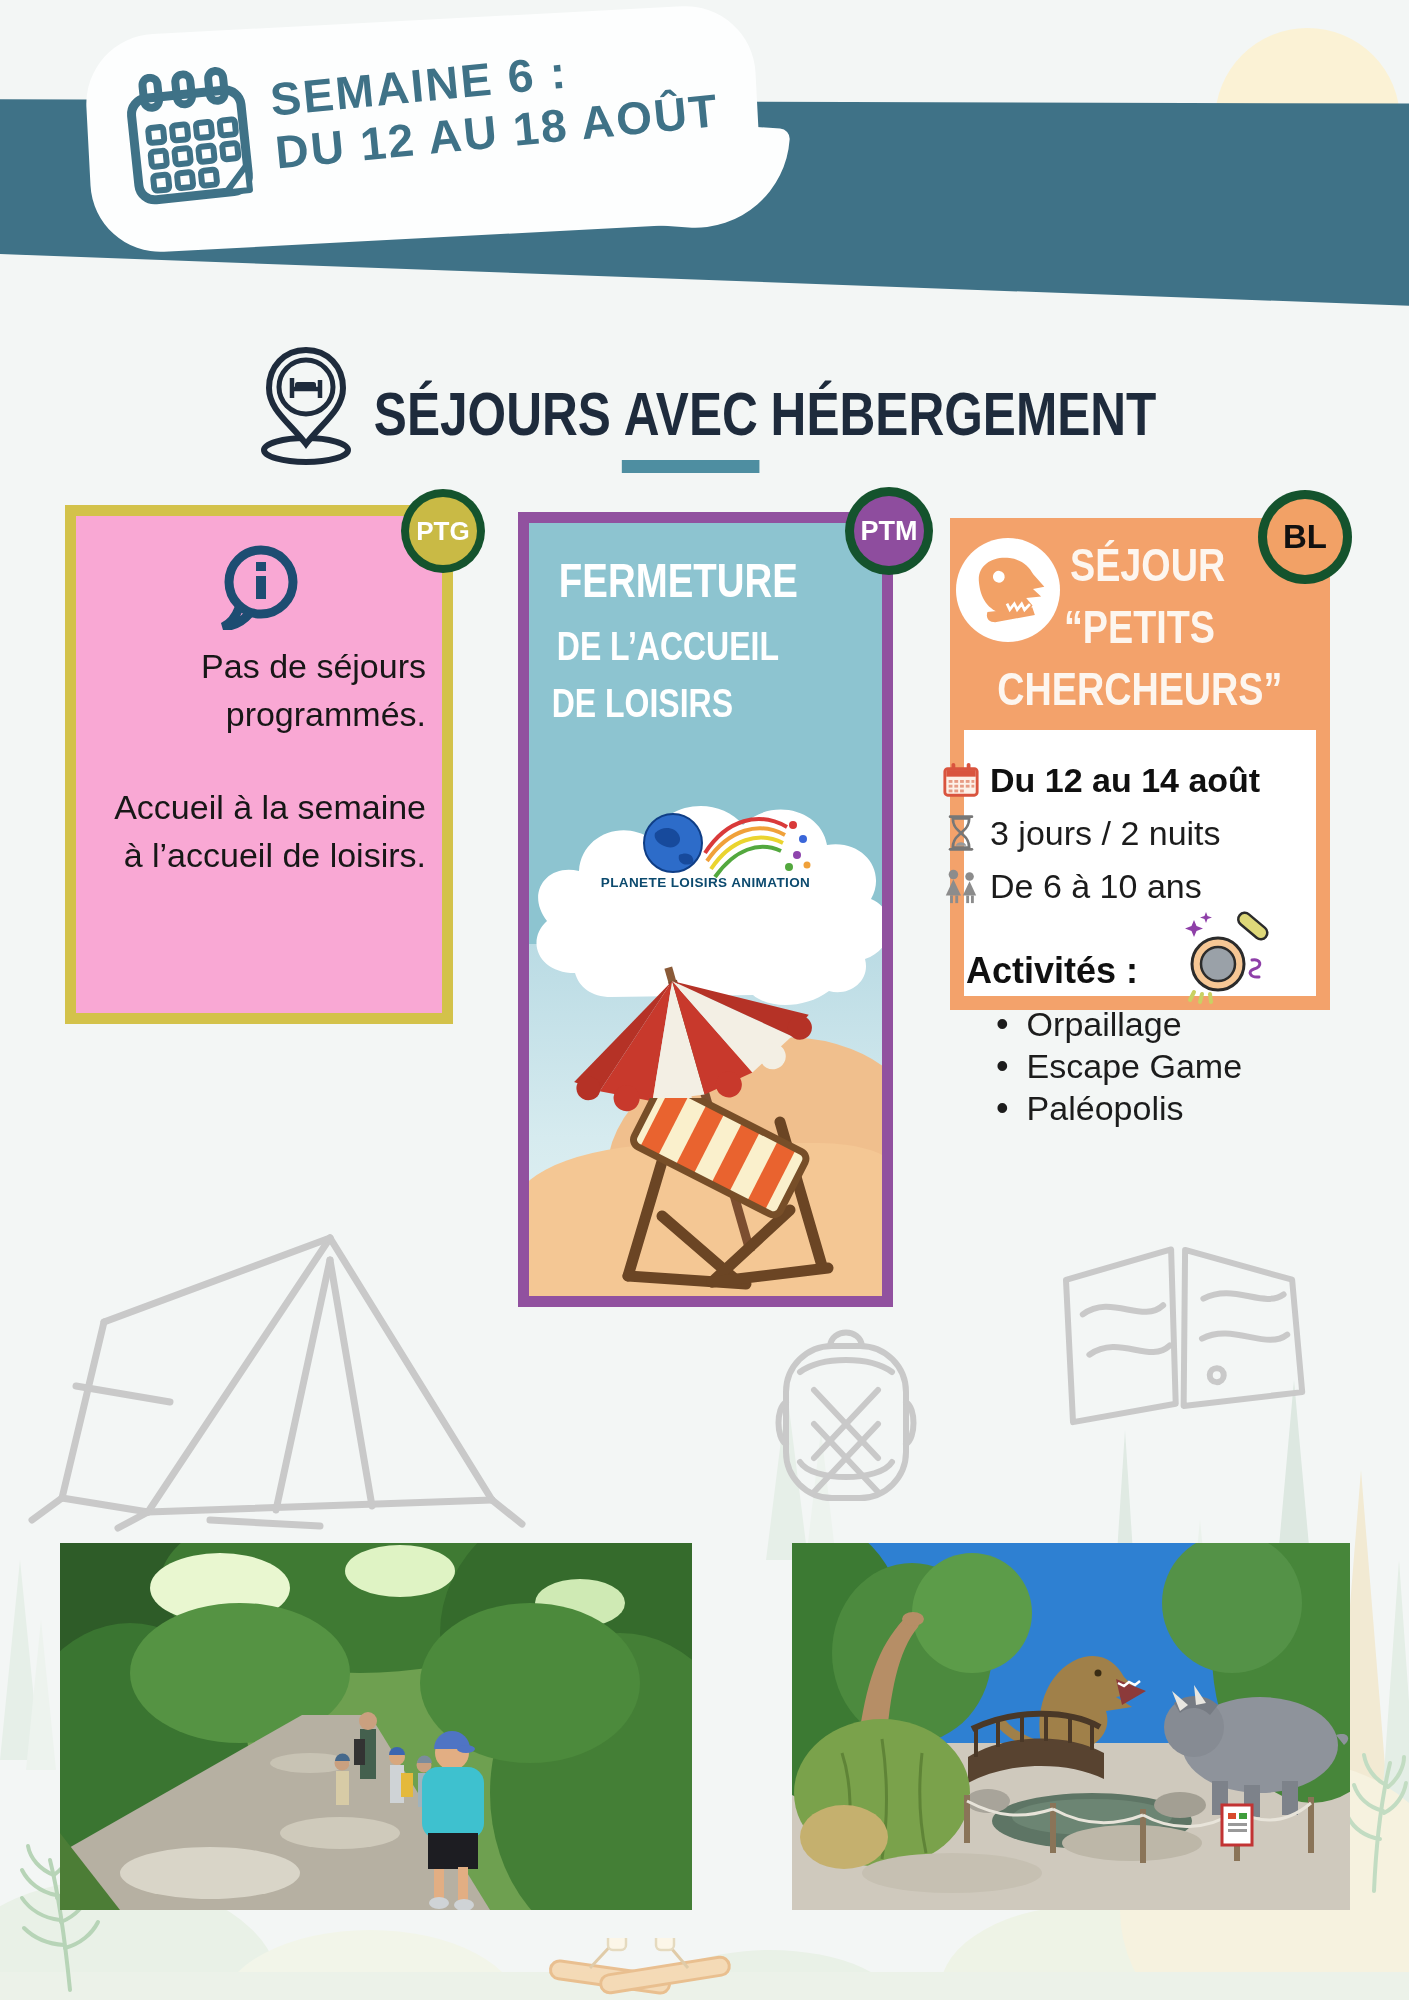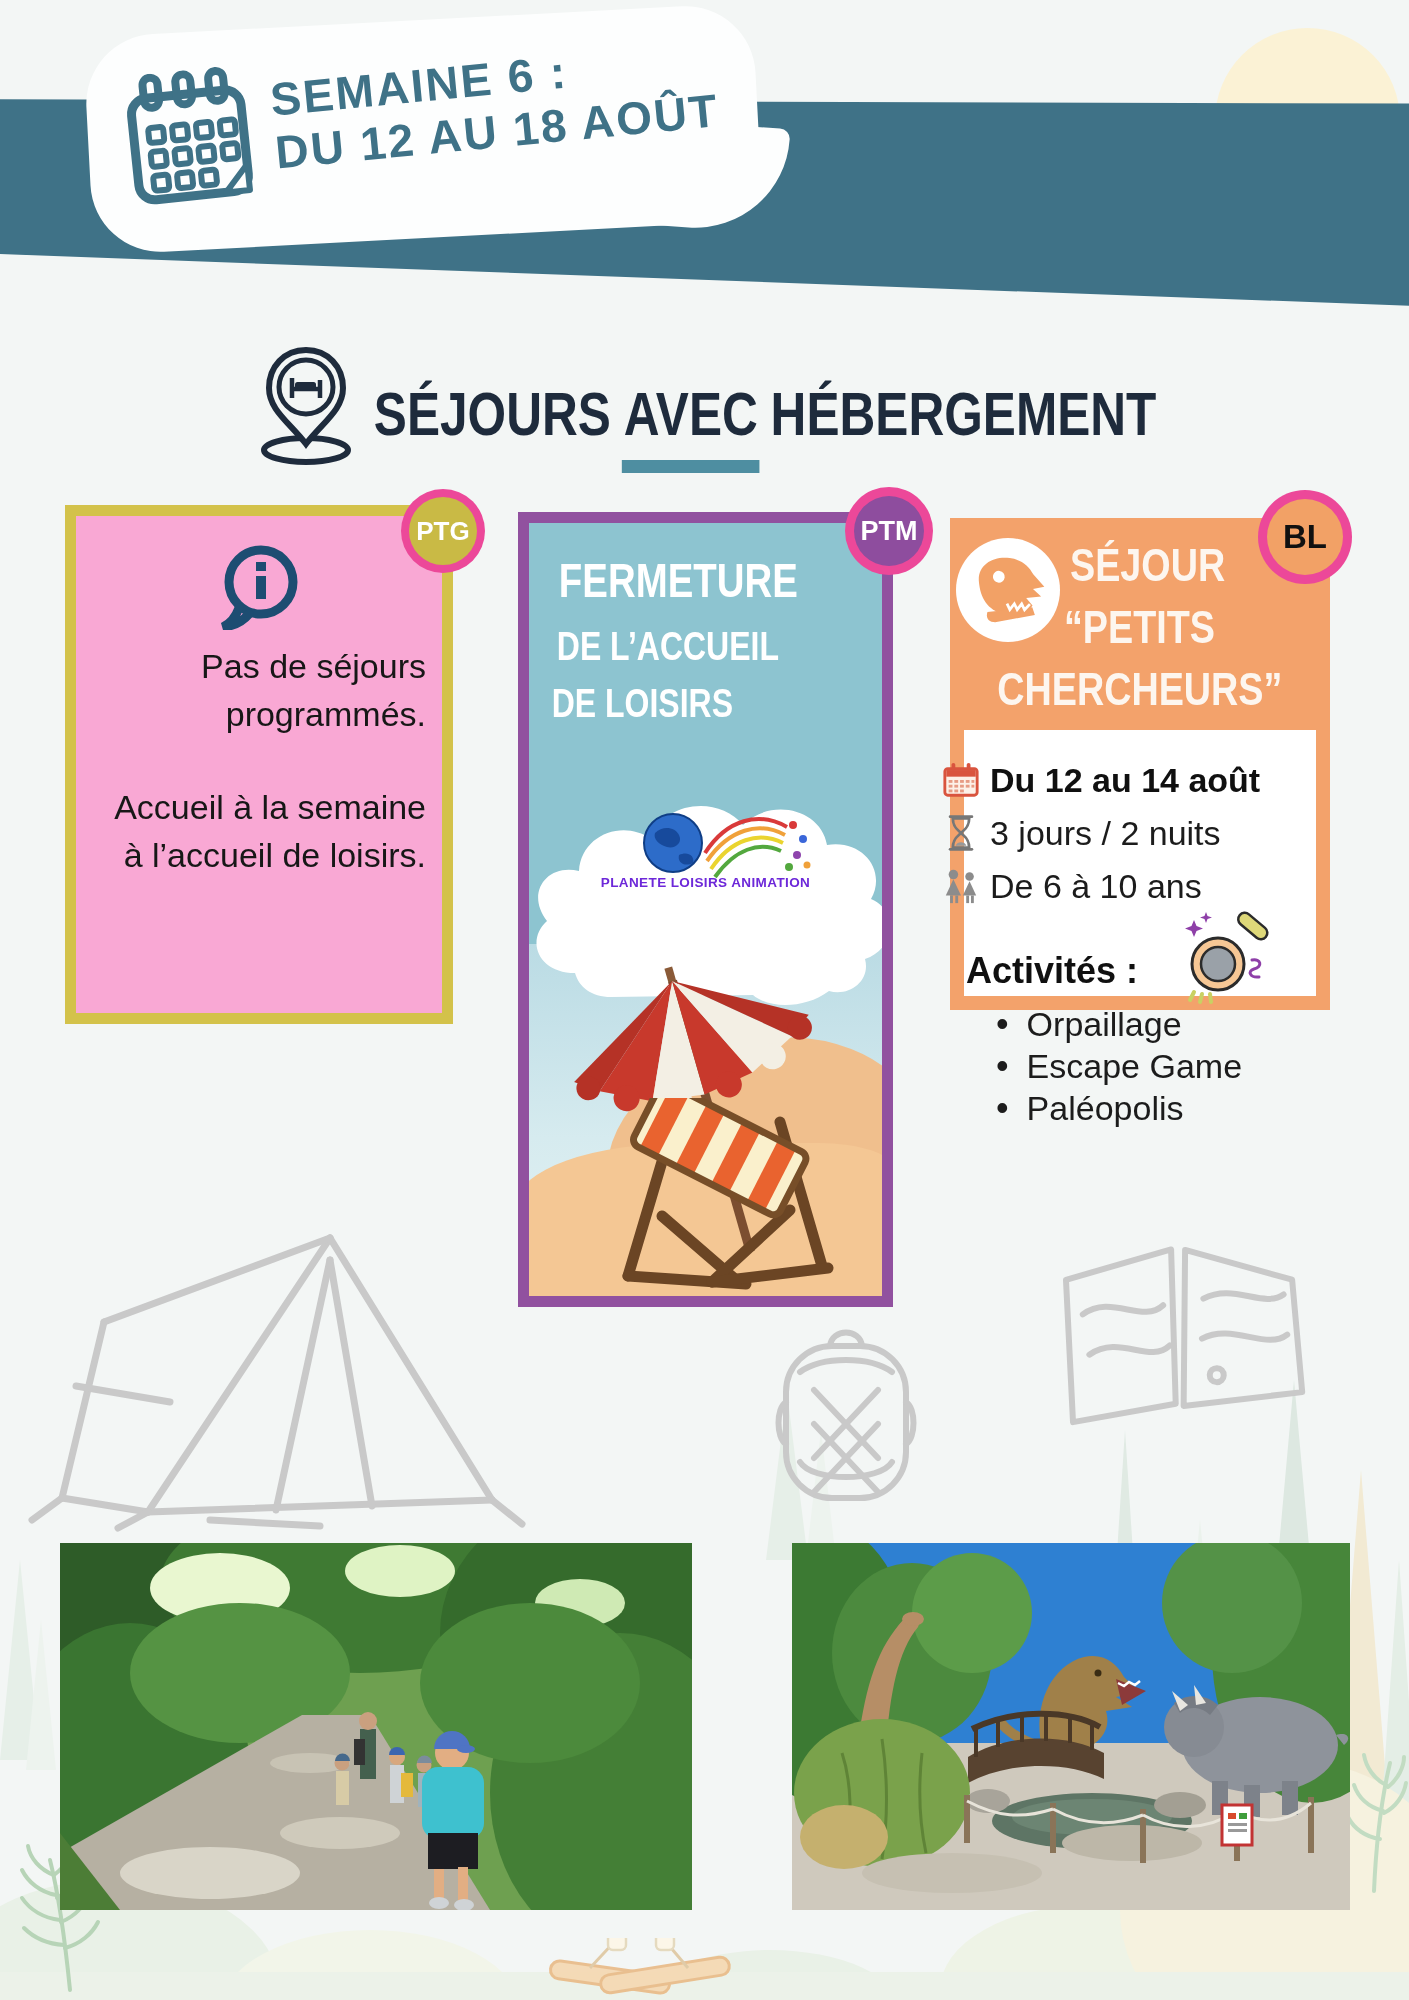--- a/index.html
+++ b/index.html
@@ -41,21 +41,21 @@
   .cond{display:inline-block;transform:scaleX(0.8);white-space:nowrap;}
   .beach{position:absolute;left:0;right:0;bottom:0;height:352px;z-index:1;
         background:linear-gradient(180deg,#badbe4 0%,#d6ebef 55%,#e6f2f4 100%);}
   .dune-back{position:absolute;right:-50px;top:95px;width:330px;height:130px;background:#f0bf8d;
         border-radius:55% 45% 0 0 / 100% 100% 0 0;transform:rotate(-4deg);}
   .sand{position:absolute;left:-12px;right:-12px;bottom:-22px;height:175px;background:#f4c794;
         border-radius:45% 20% 0 0 / 60px 26px 0 0;}
   .cloud-svg{position:absolute;left:-14px;top:212px;width:402px;height:296px;z-index:2;}
   .logo-svg{position:absolute;left:112px;top:272px;width:185px;height:96px;z-index:3;}
   .logo-text{position:absolute;left:24px;right:24px;top:352px;z-index:3;text-align:center;
-        font-size:13.5px;font-weight:700;color:#6d28d9;letter-spacing:.4px;}
+        font-size:13.5px;font-weight:700;color:#0c4a6e;letter-spacing:.4px;}
   .umbrella-svg{position:absolute;left:18px;top:440px;width:282px;height:312px;z-index:3;}
   .chair-svg{position:absolute;left:55px;top:575px;width:275px;height:205px;z-index:4;}
 
   .card-bl{position:absolute;left:950px;top:518px;width:380px;height:492px;background:#f3a26b;z-index:3;}
   .bl-inner{position:absolute;left:14px;right:14px;top:212px;bottom:14px;background:#ffffff;}
   .skull-circle{position:absolute;left:6px;top:20px;width:104px;height:104px;border-radius:50%;
         background:#ffffff;display:flex;align-items:center;justify-content:center;}
   .bl-title{position:absolute;left:0;right:0;top:24px;color:#fdf6ef;font-weight:700;font-size:46px;line-height:1;}
   .bl-l1{padding-left:120px;}
   .bl-l2{padding-left:114px;margin-top:16px;}
@@ -67,21 +67,21 @@
   .detail-row .dicon{flex:0 0 38px;width:38px;height:40px;}
   .detail-text{font-size:34px;color:#1c1c1c;}
   .detail-bold{font-weight:700;color:#101010;}
   .activities-label{margin-top:42px;padding-left:16px;font-size:36px;font-weight:700;color:#101010;}
   .pan-icon{position:absolute;left:228px;top:392px;width:92px;height:96px;z-index:3;}
   .bl-list{list-style:none;margin:12px 0 0 46px;padding:0;}
   .bl-list li{font-size:34px;color:#1c1c1c;line-height:40px;margin-bottom:2px;}
   .bl-list li::before{content:"•";margin-right:18px;font-size:36px;}
 
   
-  .badge{position:absolute;border-radius:50%;background:#ec4899;display:flex;align-items:center;justify-content:center;z-index:5;}
+  .badge{position:absolute;border-radius:50%;background:#14532d;display:flex;align-items:center;justify-content:center;z-index:5;}
   .badge-inner{border-radius:50%;display:flex;align-items:center;justify-content:center;font-weight:700;}
   .badge-ptg{left:401px;top:489px;width:84px;height:84px;}
   .badge-ptg .badge-inner{width:68px;height:68px;background:#c9ba45;color:#fff;font-size:26px;}
   .badge-ptm{left:845px;top:487px;width:88px;height:88px;}
   .badge-ptm .badge-inner{width:70px;height:70px;background:#8e4d9e;color:#fff;font-size:27px;}
   .badge-bl{left:1258px;top:490px;width:94px;height:94px;}
   .badge-bl .badge-inner{width:76px;height:76px;background:#f2a166;color:#111;font-size:33px;}
 
   
   .tent-svg{position:absolute;left:20px;top:1198px;width:510px;height:335px;z-index:1;}

